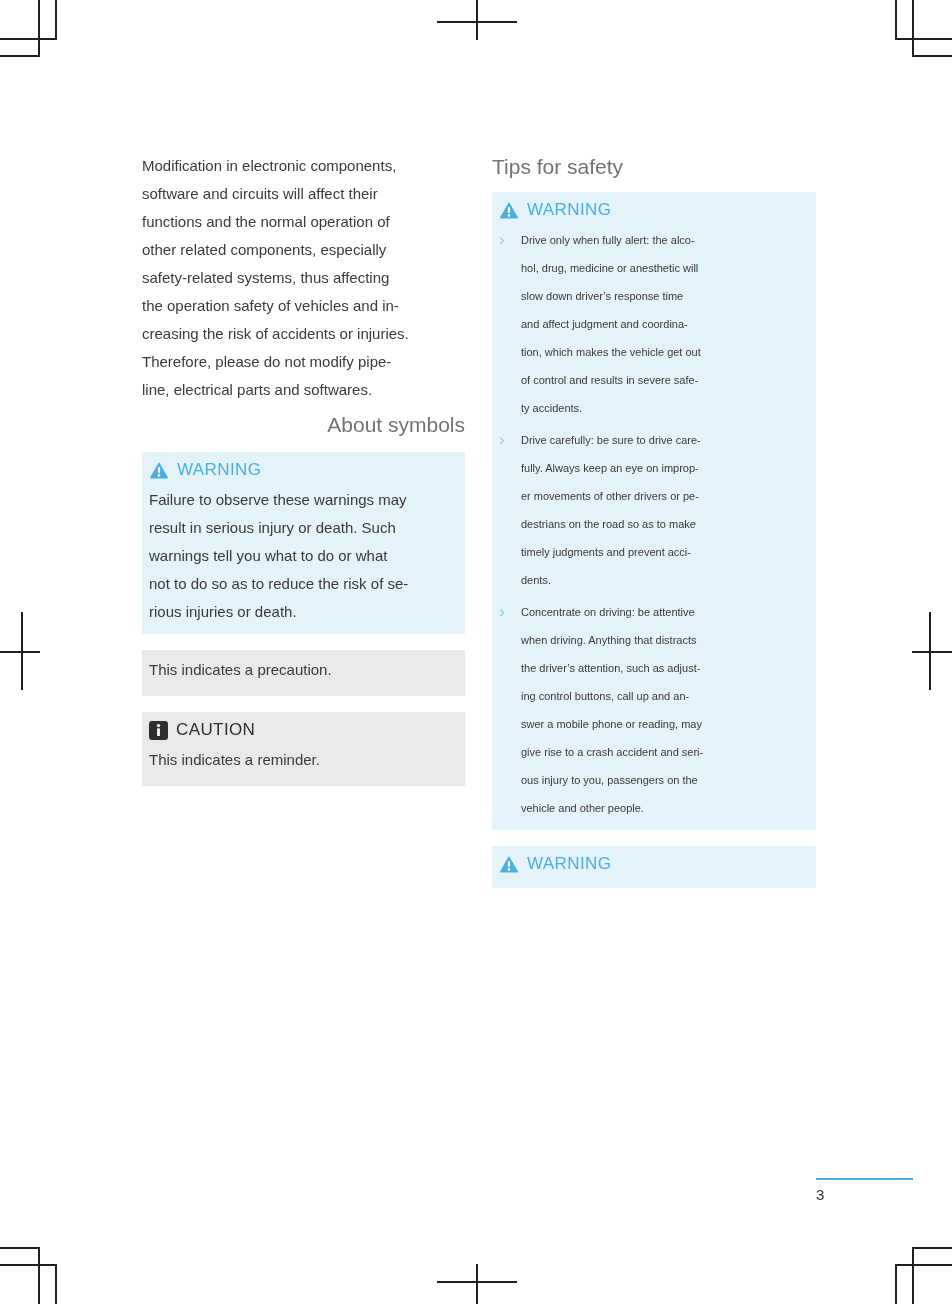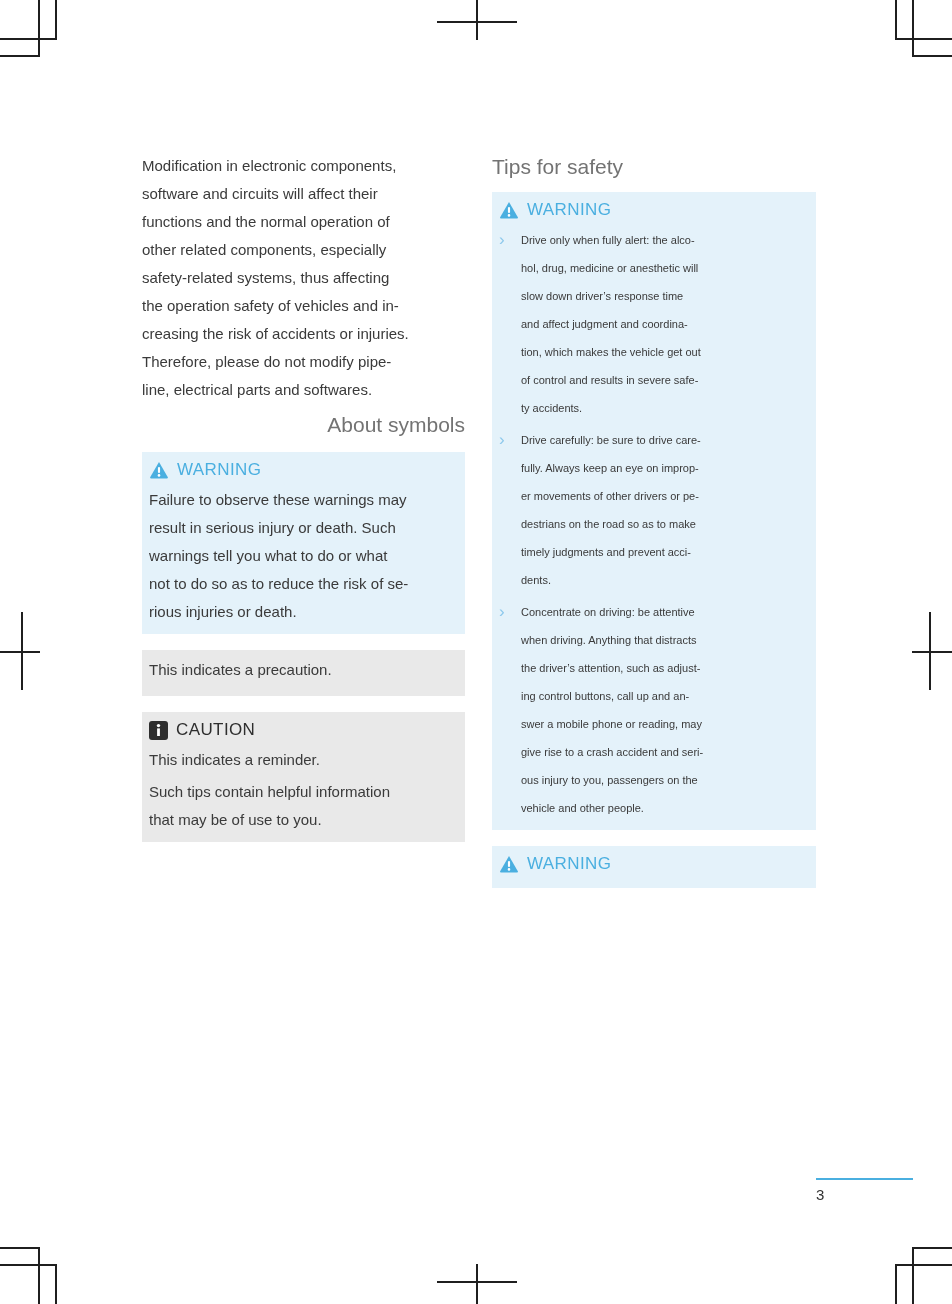--- a/index.html
+++ b/index.html
@@ -171,22 +171,20 @@
         <span>
           <svg class="icon-svg" width="19" height="19" viewBox="0 0 19 19">
             <rect x="0" y="0" width="19" height="19" rx="3" fill="#2e2e2e"></rect>
             <circle cx="9.5" cy="4.6" r="1.7" fill="#ffffff"></circle>
             <rect x="8.1" y="7.4" width="2.8" height="7.6" fill="#ffffff"></rect>
           </svg>
         </span>
         <span class="callout-label dark">CAUTION</span>
       </div>
       <p class="body-text line1">This indicates a reminder.</p>
-      <p class="body-text">Such tips contain helpful information
-that may be of use to you.</p>
     </section>
   </div>
 
   <div class="col col-right">
 
     <h2 class="section-heading">Tips for safety</h2>
 
     <section class="callout blue">
       <div class="callout-header">
         <span>

